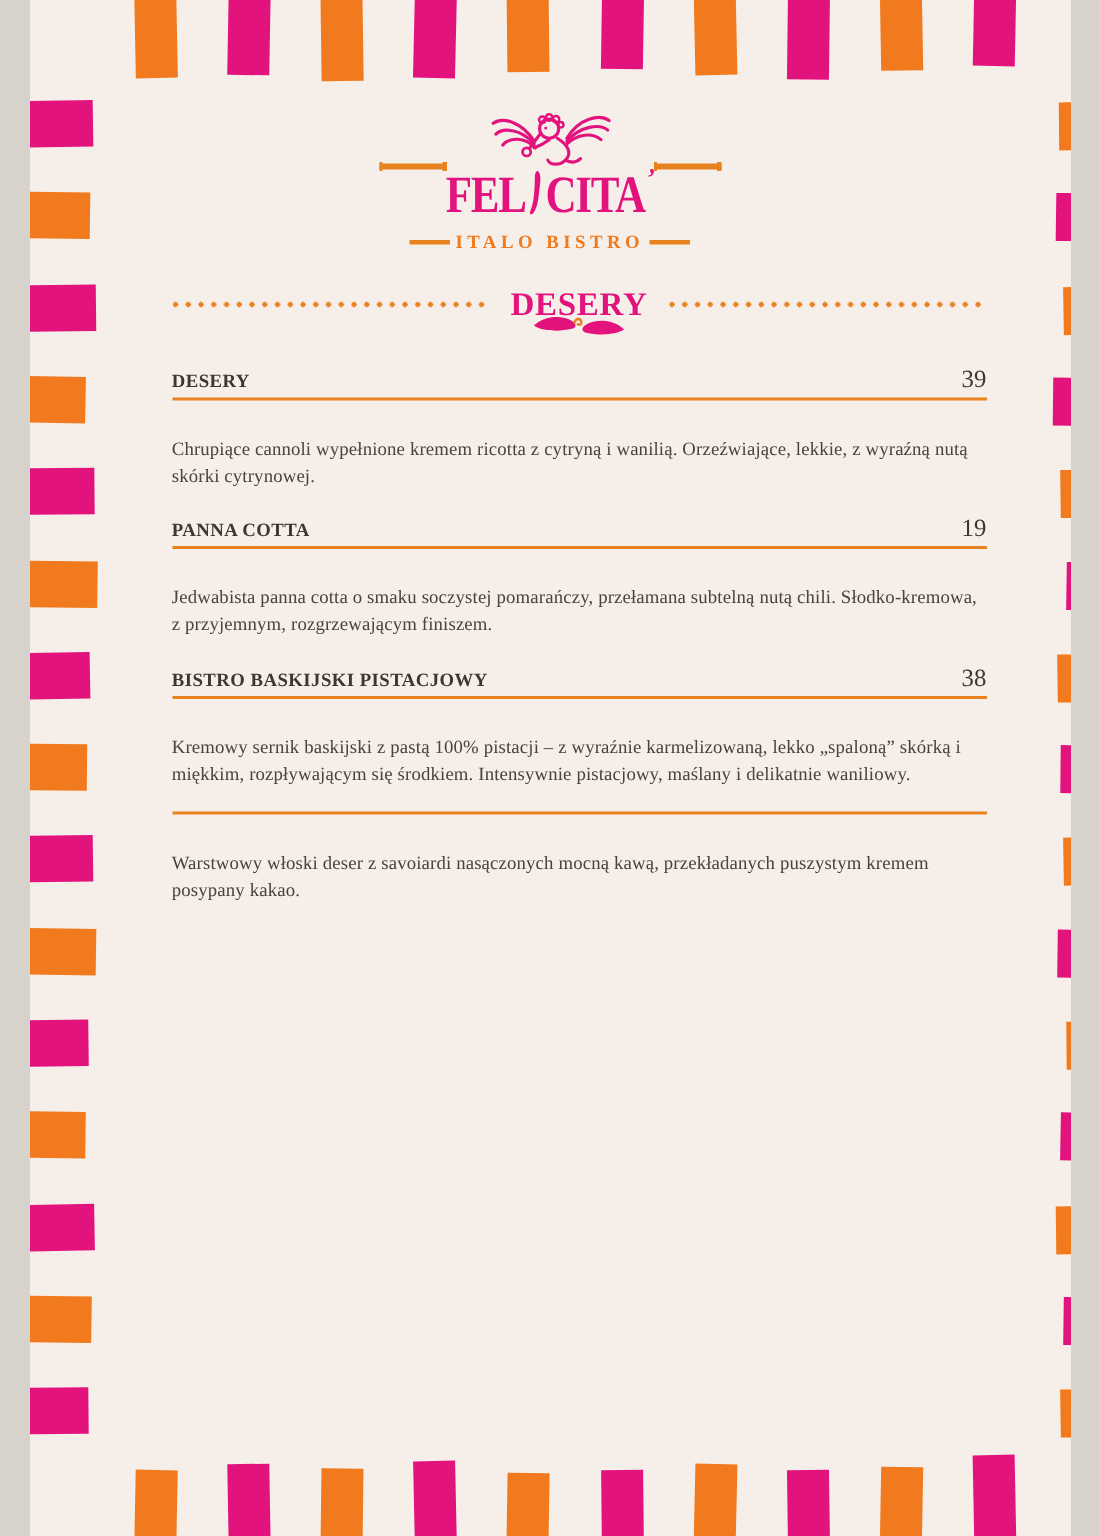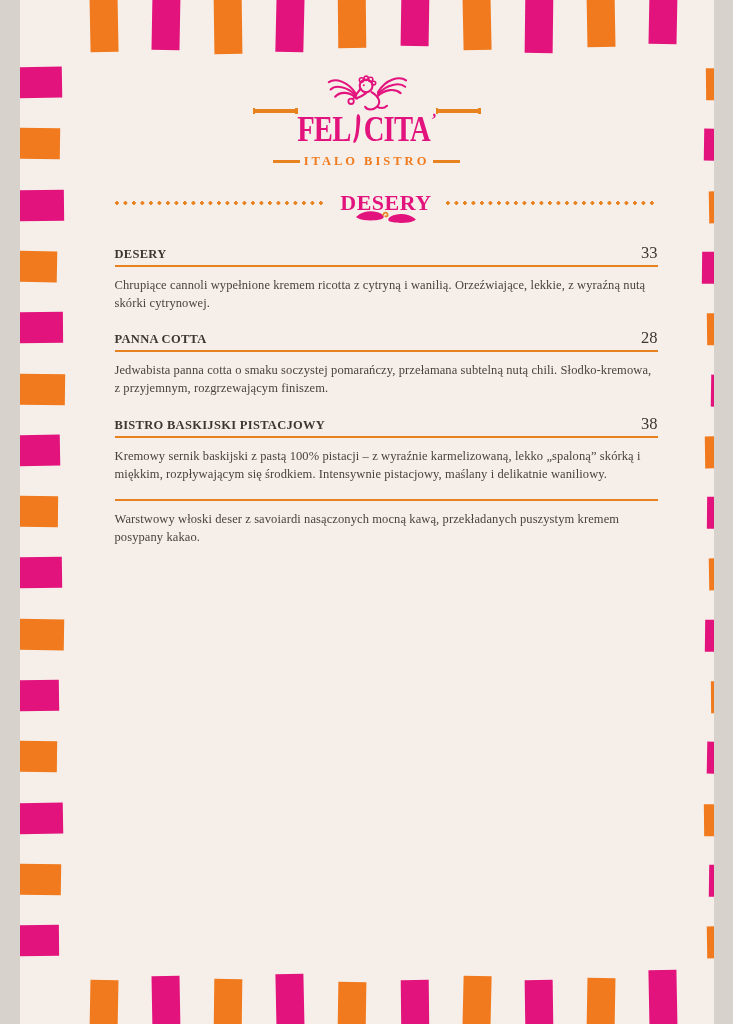--- a/index.html
+++ b/index.html
@@ -69,21 +69,21 @@
   
   .menu{position:absolute;top:243px;left:95px;width:543px;}
   .menu-item{margin-bottom:16px;}
   .item-head{display:flex;justify-content:space-between;align-items:baseline;}
   .item-name{
     color:var(--text_dark);font-size:12.5px;font-weight:700;letter-spacing:0.3px;
   }
   .item-price{color:var(--text_dark);font-size:16.5px;font-weight:400;}
   .item-rule{border-top:2px solid var(--rule_orange);margin-top:2px;}
   .item-desc{
-    margin-top:9px;color:var(--text_body);
+    margin-top:23px;color:var(--text_body);
     font-size:12.5px;line-height:1.45;letter-spacing:0.1px;
   }
 </style>
 </head>
 <body>
 
 <div class="page">
 
   <div class="border-layer">
       <div class="tape" style="left: 70px; top: -8px; width: 28px; height: 60px; background: rgb(240, 122, 29); transform: rotate(-1.1deg);"></div>
@@ -186,30 +186,30 @@
       <path d="M62,10.8 C56,5.2 44,4 36.5,8.6 C33.5,10.4 33.7,13.2 37,13.9 C45.5,16 56,15.2 61,12.8 C63.2,11.8 63.2,11.5 62,10.8 Z" fill="#E3137E"></path>
       <path d="M29,7 c0.6,-3 3.6,-3.4 4.6,-0.8 c0.6,1.8 -1.2,3 -2.4,1.8" stroke="#E8821E" stroke-width="1.7" fill="none" stroke-linecap="round"></path>
     </svg>
   </div>
 
   <div class="menu">
 
     <div class="menu-item">
       <div class="item-head">
         <span class="item-name">DESERY</span>
-        <span class="item-price">33</span>
+        <span class="item-price">39</span>
       </div>
       <div class="item-rule"></div>
       <div class="item-desc">Chrupiące cannoli wypełnione kremem ricotta z cytryną i wanilią. Orzeźwiające, lekkie, z wyraźną nutą skórki cytrynowej.</div>
     </div>
 
     <div class="menu-item">
       <div class="item-head">
         <span class="item-name">PANNA COTTA</span>
-        <span class="item-price">28</span>
+        <span class="item-price">19</span>
       </div>
       <div class="item-rule"></div>
       <div class="item-desc">Jedwabista panna cotta o smaku soczystej pomarańczy, przełamana subtelną nutą chili. Słodko-kremowa, z przyjemnym, rozgrzewającym finiszem.</div>
     </div>
 
     <div class="menu-item">
       <div class="item-head">
         <span class="item-name">BISTRO BASKIJSKI PISTACJOWY</span>
         <span class="item-price">38</span>
       </div>

